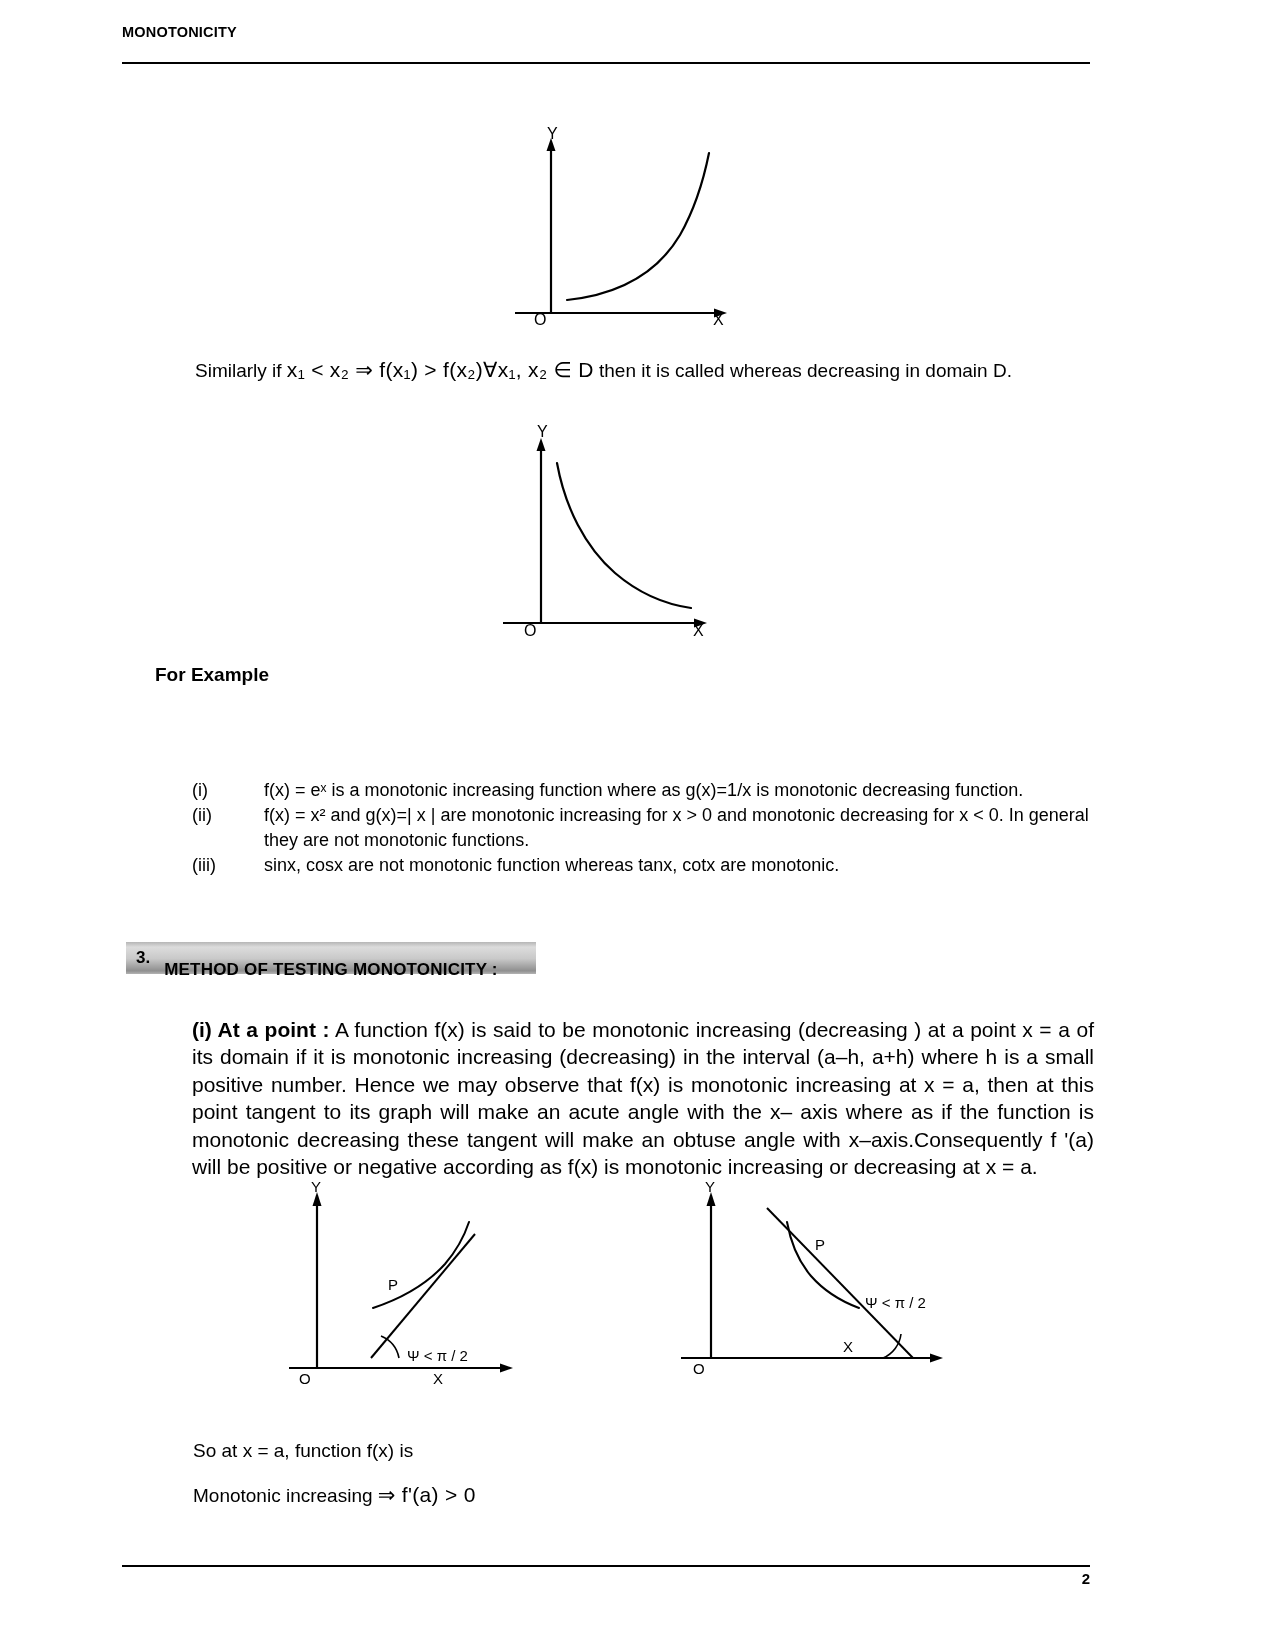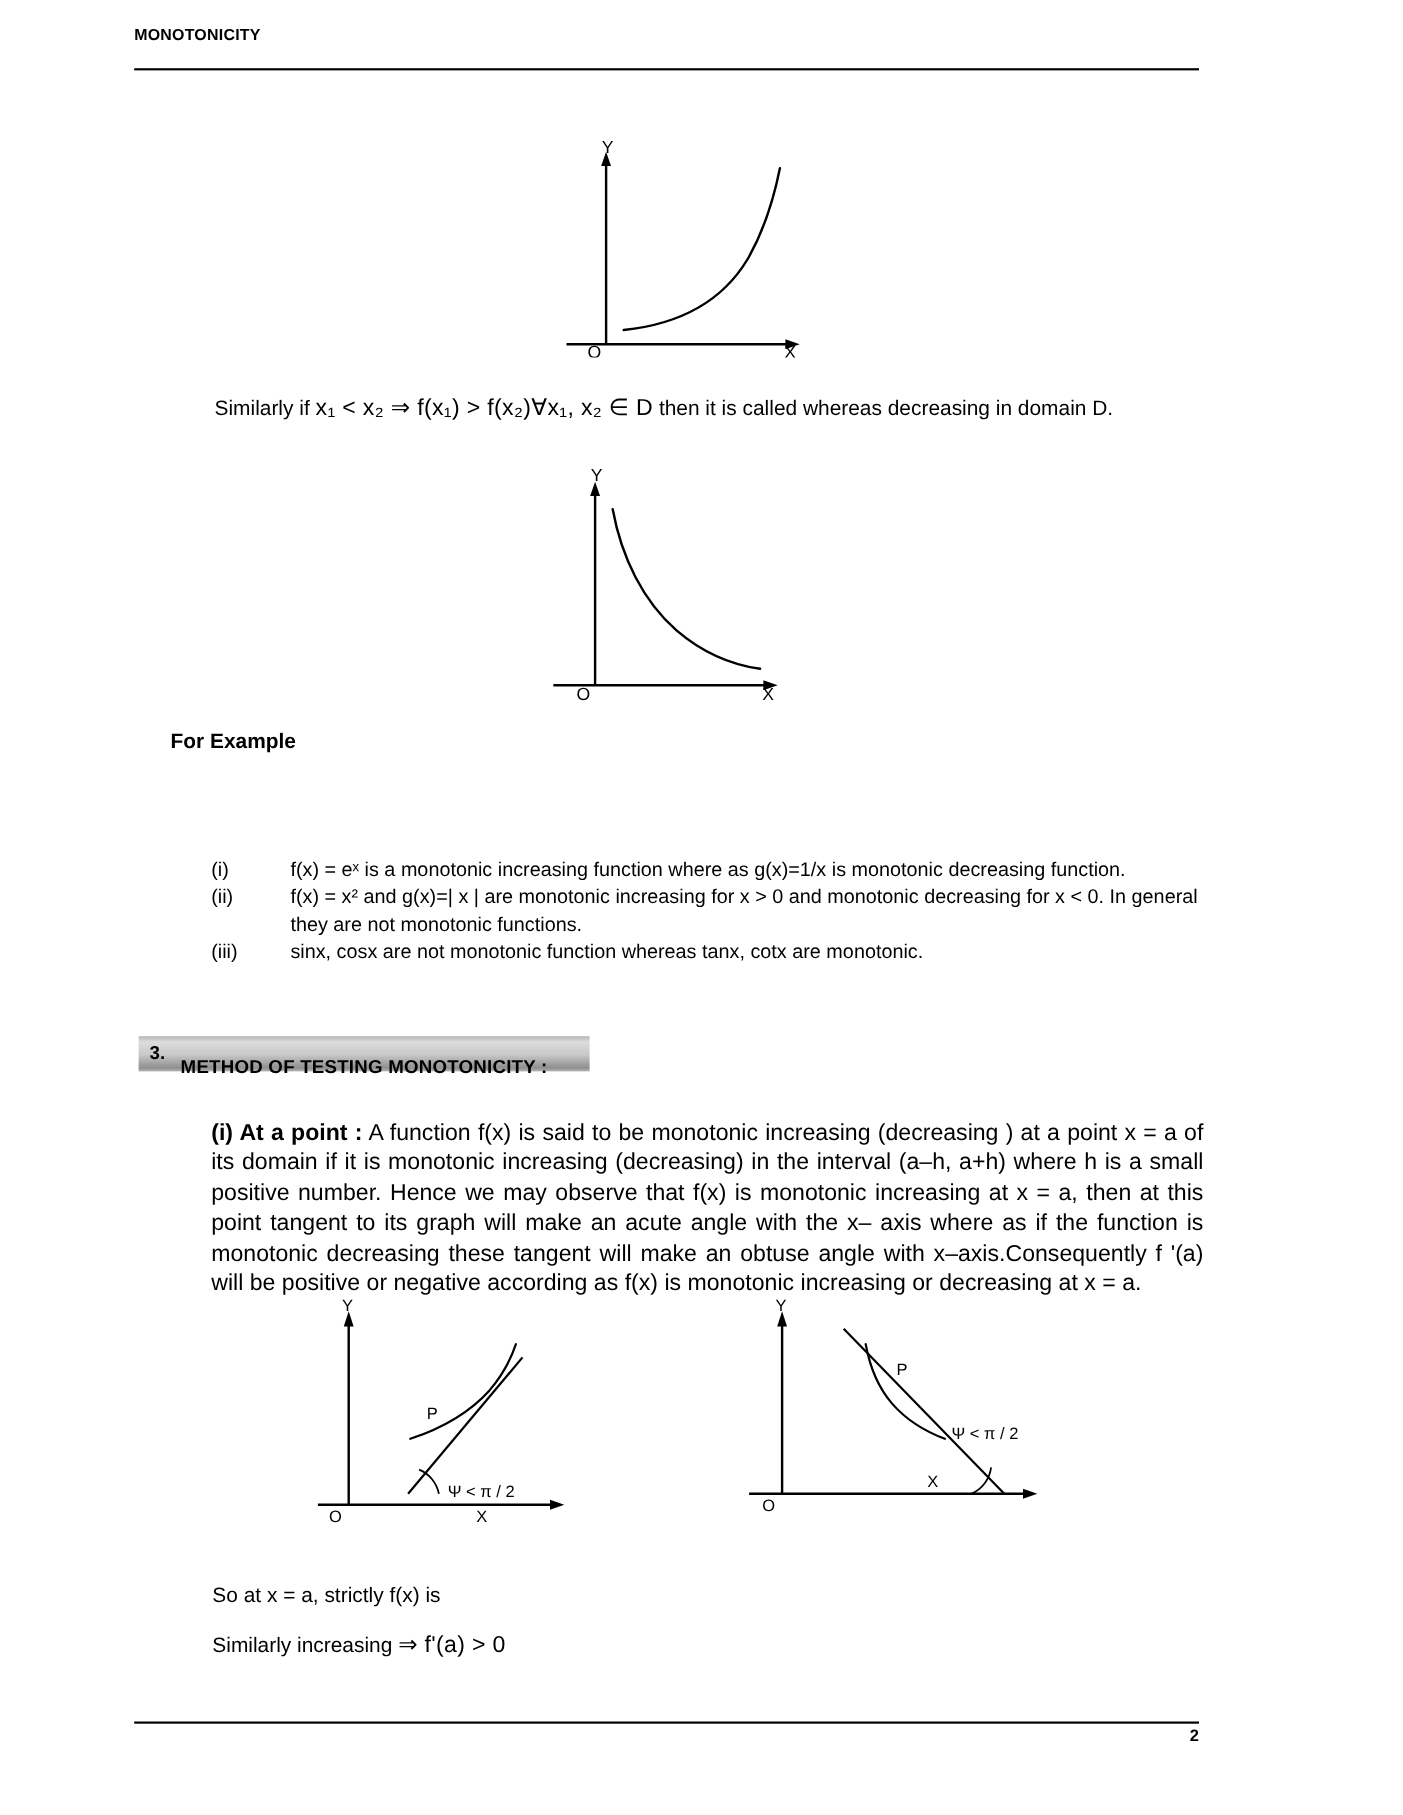--- a/index.html
+++ b/index.html
@@ -283,21 +283,21 @@
 
       <path d="M 208 180 A 30 30 0 0 0 226 156" fill="none" stroke="#000" stroke-width="1.6"></path>
       <text x="30" y="14" font-size="15">Y</text>
       <text x="168" y="174" font-size="15">X</text>
       <text x="18" y="196" font-size="15">O</text>
       <text x="140" y="72" font-size="15">P</text>
       <text x="190" y="130" font-size="15">Ψ &lt; π / 2</text>
     </svg>
   </div>
 
-  <div class="tail-line-1">So at x = a, strictly  f(x) is</div>
+  <div class="tail-line-1">So at x = a, function  f(x) is</div>
   <div class="tail-line-2">
-    <span>Similarly increasing </span><span class="mathy">⇒  f'(a) &gt; 0</span>
+    <span>Monotonic increasing </span><span class="mathy">⇒  f'(a) &gt; 0</span>
   </div>
 
   <div class="footer-rule"></div>
   <div class="page-number">2</div>
 
 </div>
 
 </body></html>

